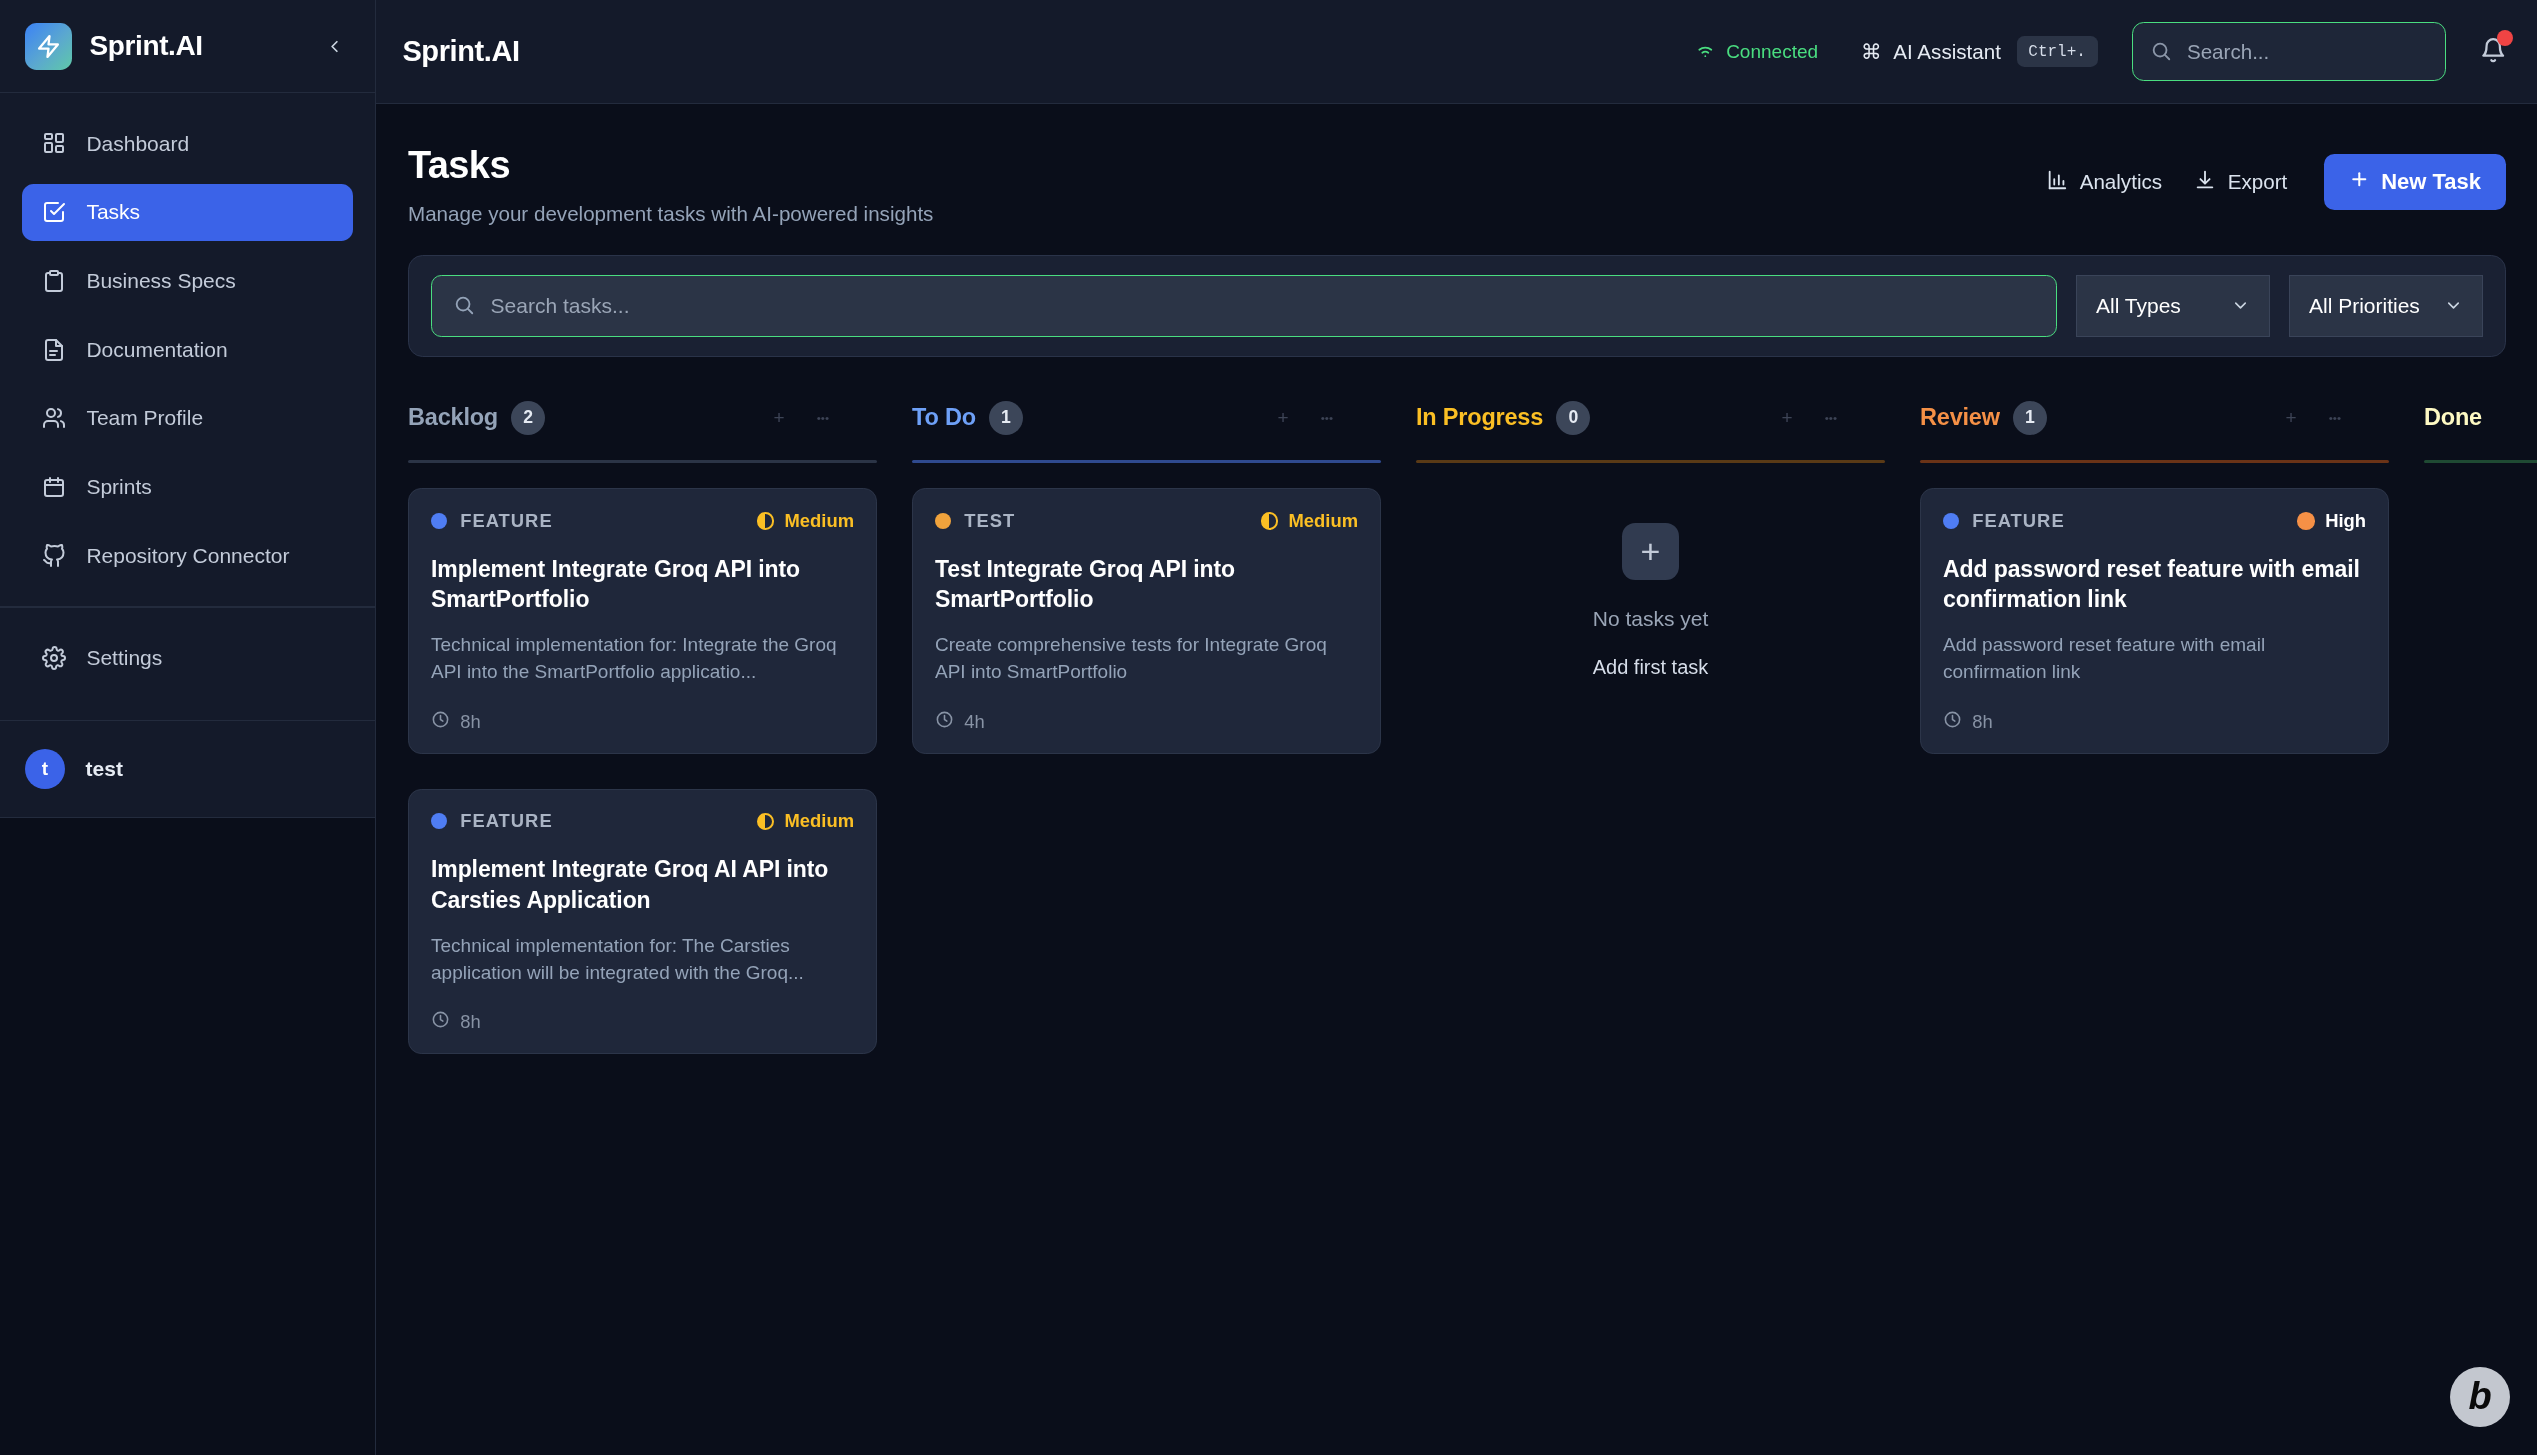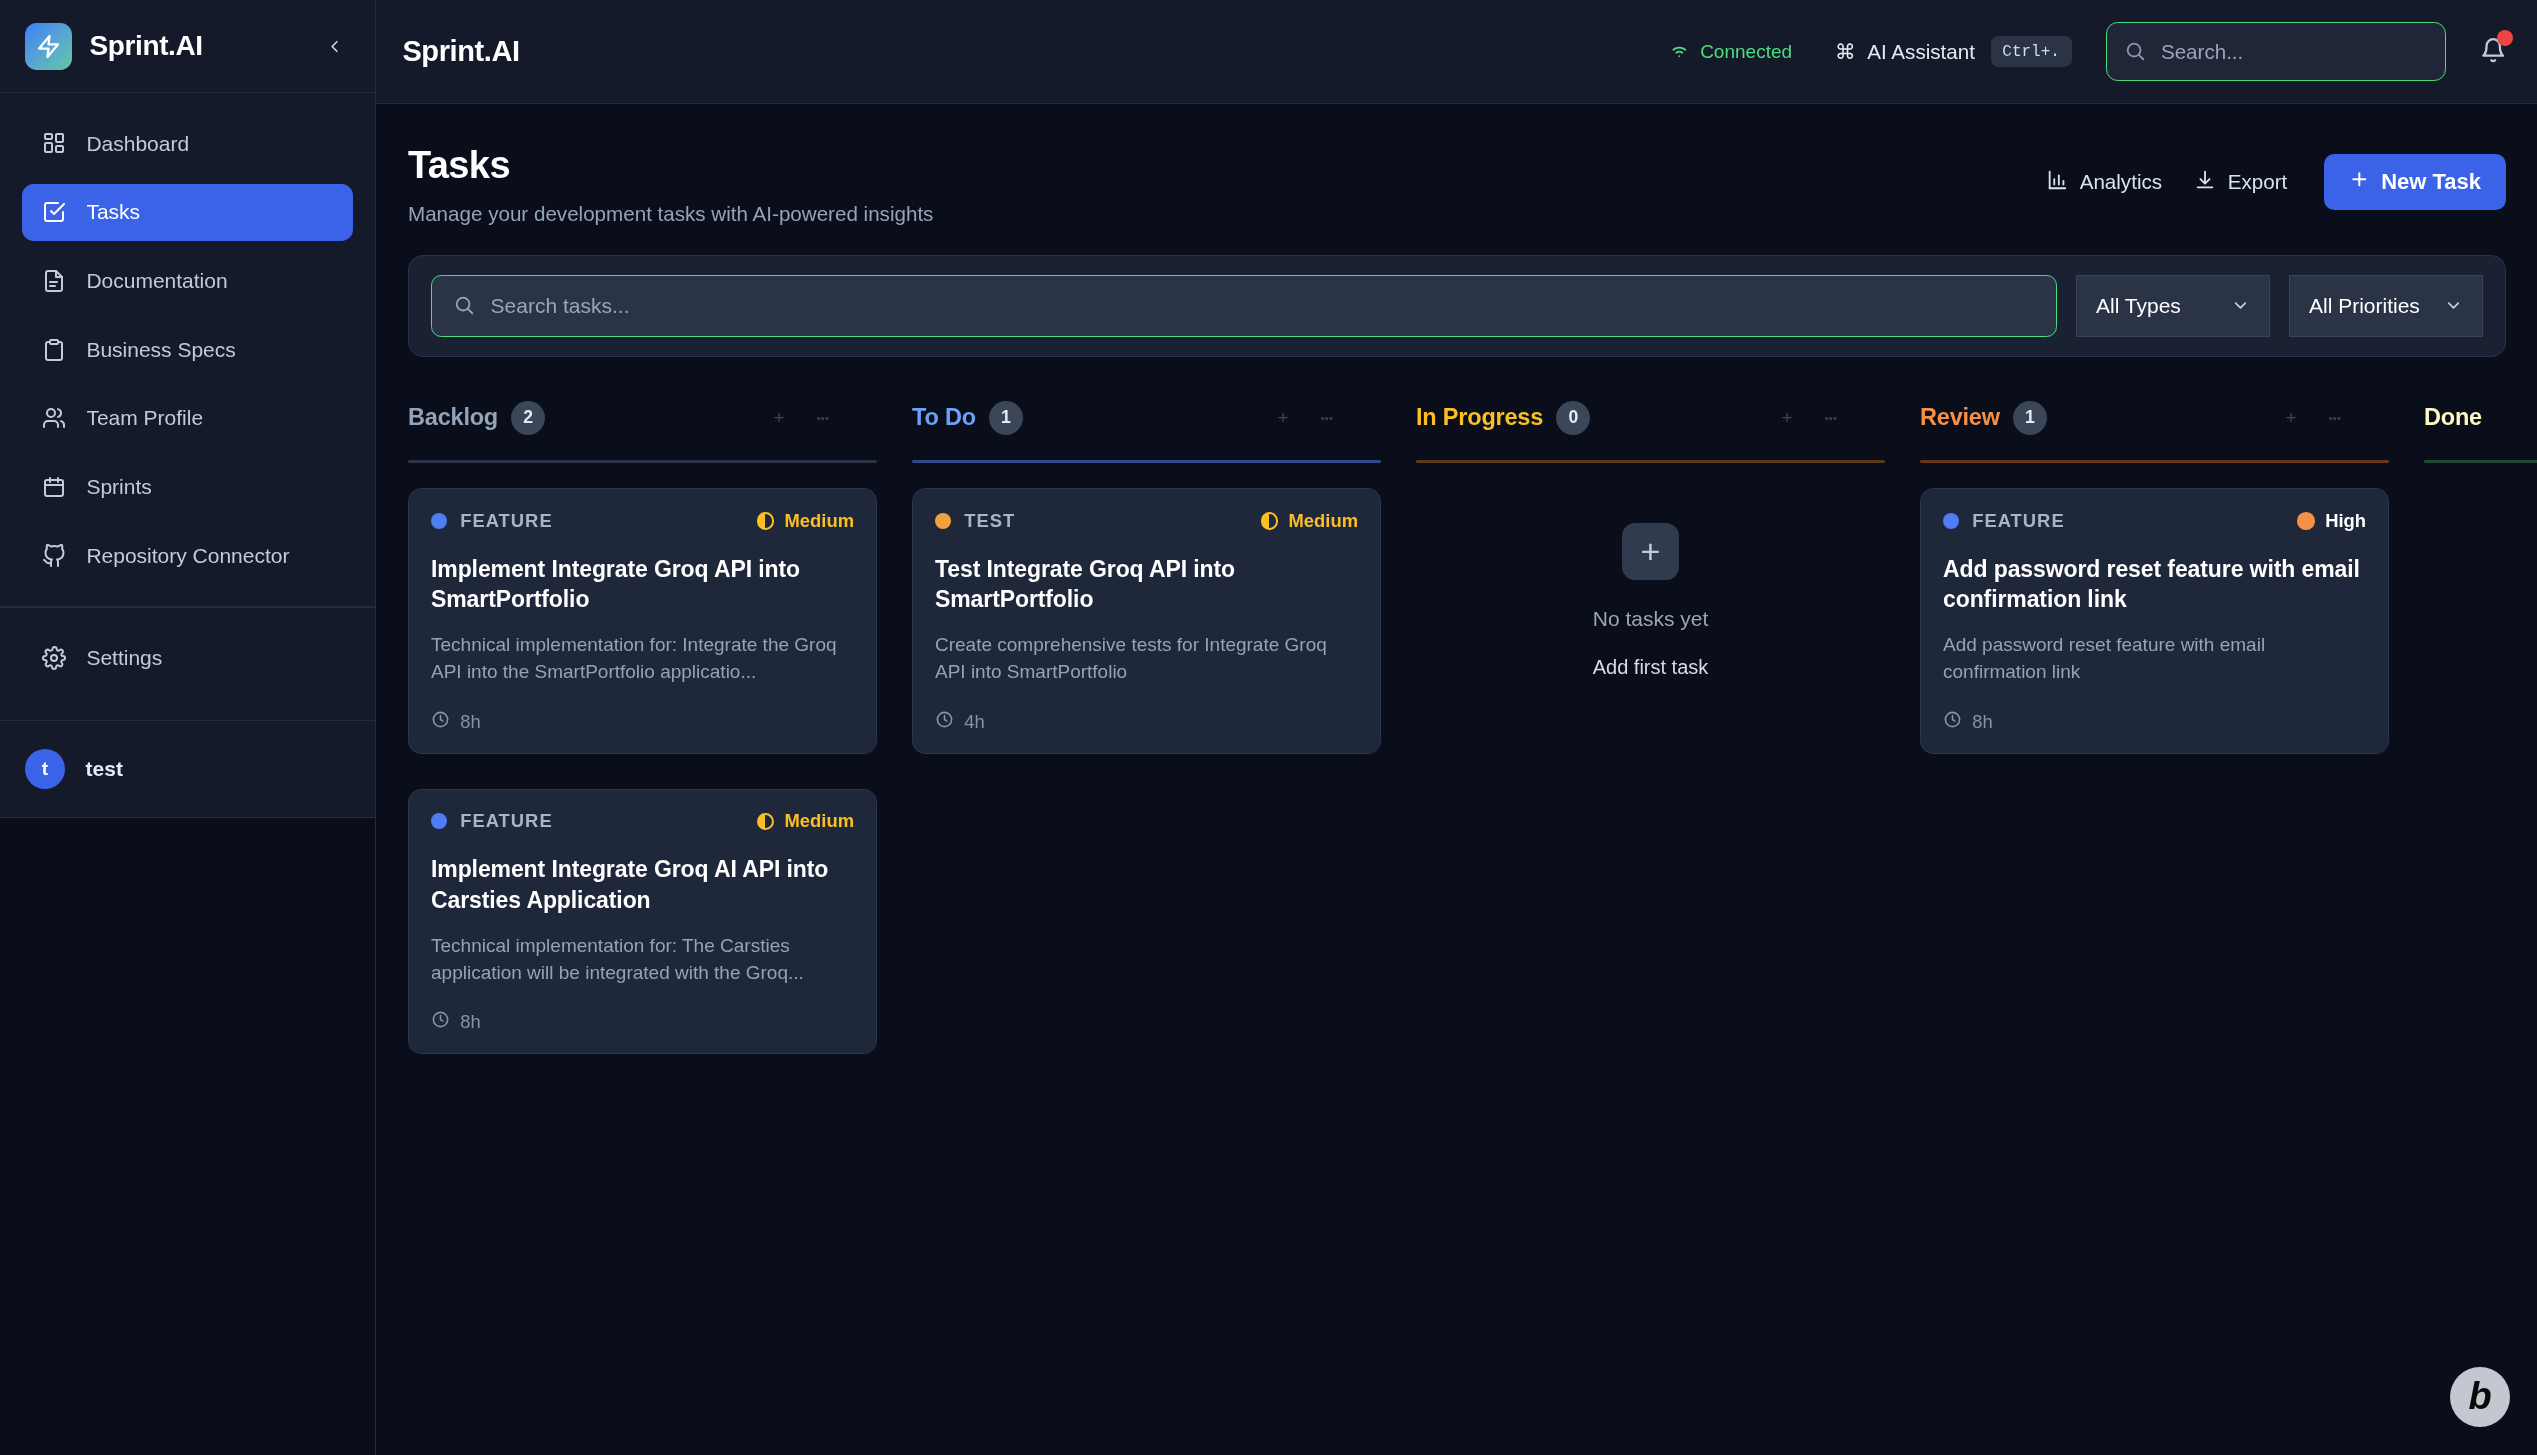--- a/index.html
+++ b/index.html
@@ -91,21 +91,21 @@
   .assistant { display: flex; align-items: center; gap: 11.7px; margin-right: 34px; cursor: pointer; }
   .assistant .cmd { color:#e6ebf3; font-size: 20.6px; }
   .assistant .txt { color:#e6ebf3; font-size: 20.6px; font-weight: 500; }
   .kbd {
     background: #2b3446; color: #d6dde9;
     font-family: "Liberation Mono", monospace;
     font-size: 16px; padding: 6.6px 11.7px; border-radius: 7.3px;
     margin-left: 4px;
   }
   .hdr-search {
-    width: 340px; height: 59px;
+    width: 314px; height: 59px;
     background: #1e2638; border: 1.5px solid #4ade80; border-radius: 11.7px;
     display: flex; align-items: center; padding: 0 17.6px; gap: 14.7px;
     cursor: text;
   }
   .hdr-search svg { width: 22px; height: 22px; color: #8b96a8; flex: 0 0 22px; }
   .hdr-search input {
     background: transparent; border: none; outline: none;
     color: #e6ebf3; font-size: 20.6px; width: 100%;
     font-family: "Liberation Sans", sans-serif;
   }
@@ -259,37 +259,37 @@
               <path d="M9 11l3 3L22 4"></path>
               <path d="M21 12v7a2 2 0 0 1-2 2H5a2 2 0 0 1-2-2V5a2 2 0 0 1 2-2h11"></path>
             </svg>
         </span>
         <span class="nav-label">Tasks</span>
       </div>
 
       <div class="nav-item">
         <span class="nav-ico">
           <svg viewBox="0 0 24 24" fill="none" stroke="currentColor" stroke-width="2" stroke-linecap="round" stroke-linejoin="round">
+              <path d="M16 4h2a2 2 0 0 1 2 2v14a2 2 0 0 1-2 2H6a2 2 0 0 1-2-2V6a2 2 0 0 1 2-2h2"></path>
+              <rect x="8" y="2" width="8" height="4" rx="1"></rect>
+            </svg>
+        </span>
+        <span class="nav-label">Business Specs</span>
+      </div>
+
+      <div class="nav-item">
+        <span class="nav-ico">
+          <svg viewBox="0 0 24 24" fill="none" stroke="currentColor" stroke-width="2" stroke-linecap="round" stroke-linejoin="round">
               <path d="M14 2H6a2 2 0 0 0-2 2v16a2 2 0 0 0 2 2h12a2 2 0 0 0 2-2V8z"></path>
               <polyline points="14 2 14 8 20 8"></polyline>
               <line x1="8" y1="13" x2="15" y2="13"></line>
               <line x1="8" y1="17" x2="13" y2="17"></line>
             </svg>
         </span>
         <span class="nav-label">Documentation</span>
-      </div>
-
-      <div class="nav-item">
-        <span class="nav-ico">
-          <svg viewBox="0 0 24 24" fill="none" stroke="currentColor" stroke-width="2" stroke-linecap="round" stroke-linejoin="round">
-              <path d="M16 4h2a2 2 0 0 1 2 2v14a2 2 0 0 1-2 2H6a2 2 0 0 1-2-2V6a2 2 0 0 1 2-2h2"></path>
-              <rect x="8" y="2" width="8" height="4" rx="1"></rect>
-            </svg>
-        </span>
-        <span class="nav-label">Business Specs</span>
       </div>
 
       <div class="nav-item">
         <span class="nav-ico">
           <svg viewBox="0 0 24 24" fill="none" stroke="currentColor" stroke-width="2" stroke-linecap="round" stroke-linejoin="round">
               <path d="M16 21v-2a4 4 0 0 0-4-4H6a4 4 0 0 0-4 4v2"></path>
               <circle cx="9" cy="7" r="4"></circle>
               <path d="M22 21v-2a4 4 0 0 0-3-3.87"></path>
               <path d="M16 3.13a4 4 0 0 1 0 7.75"></path>
             </svg>

